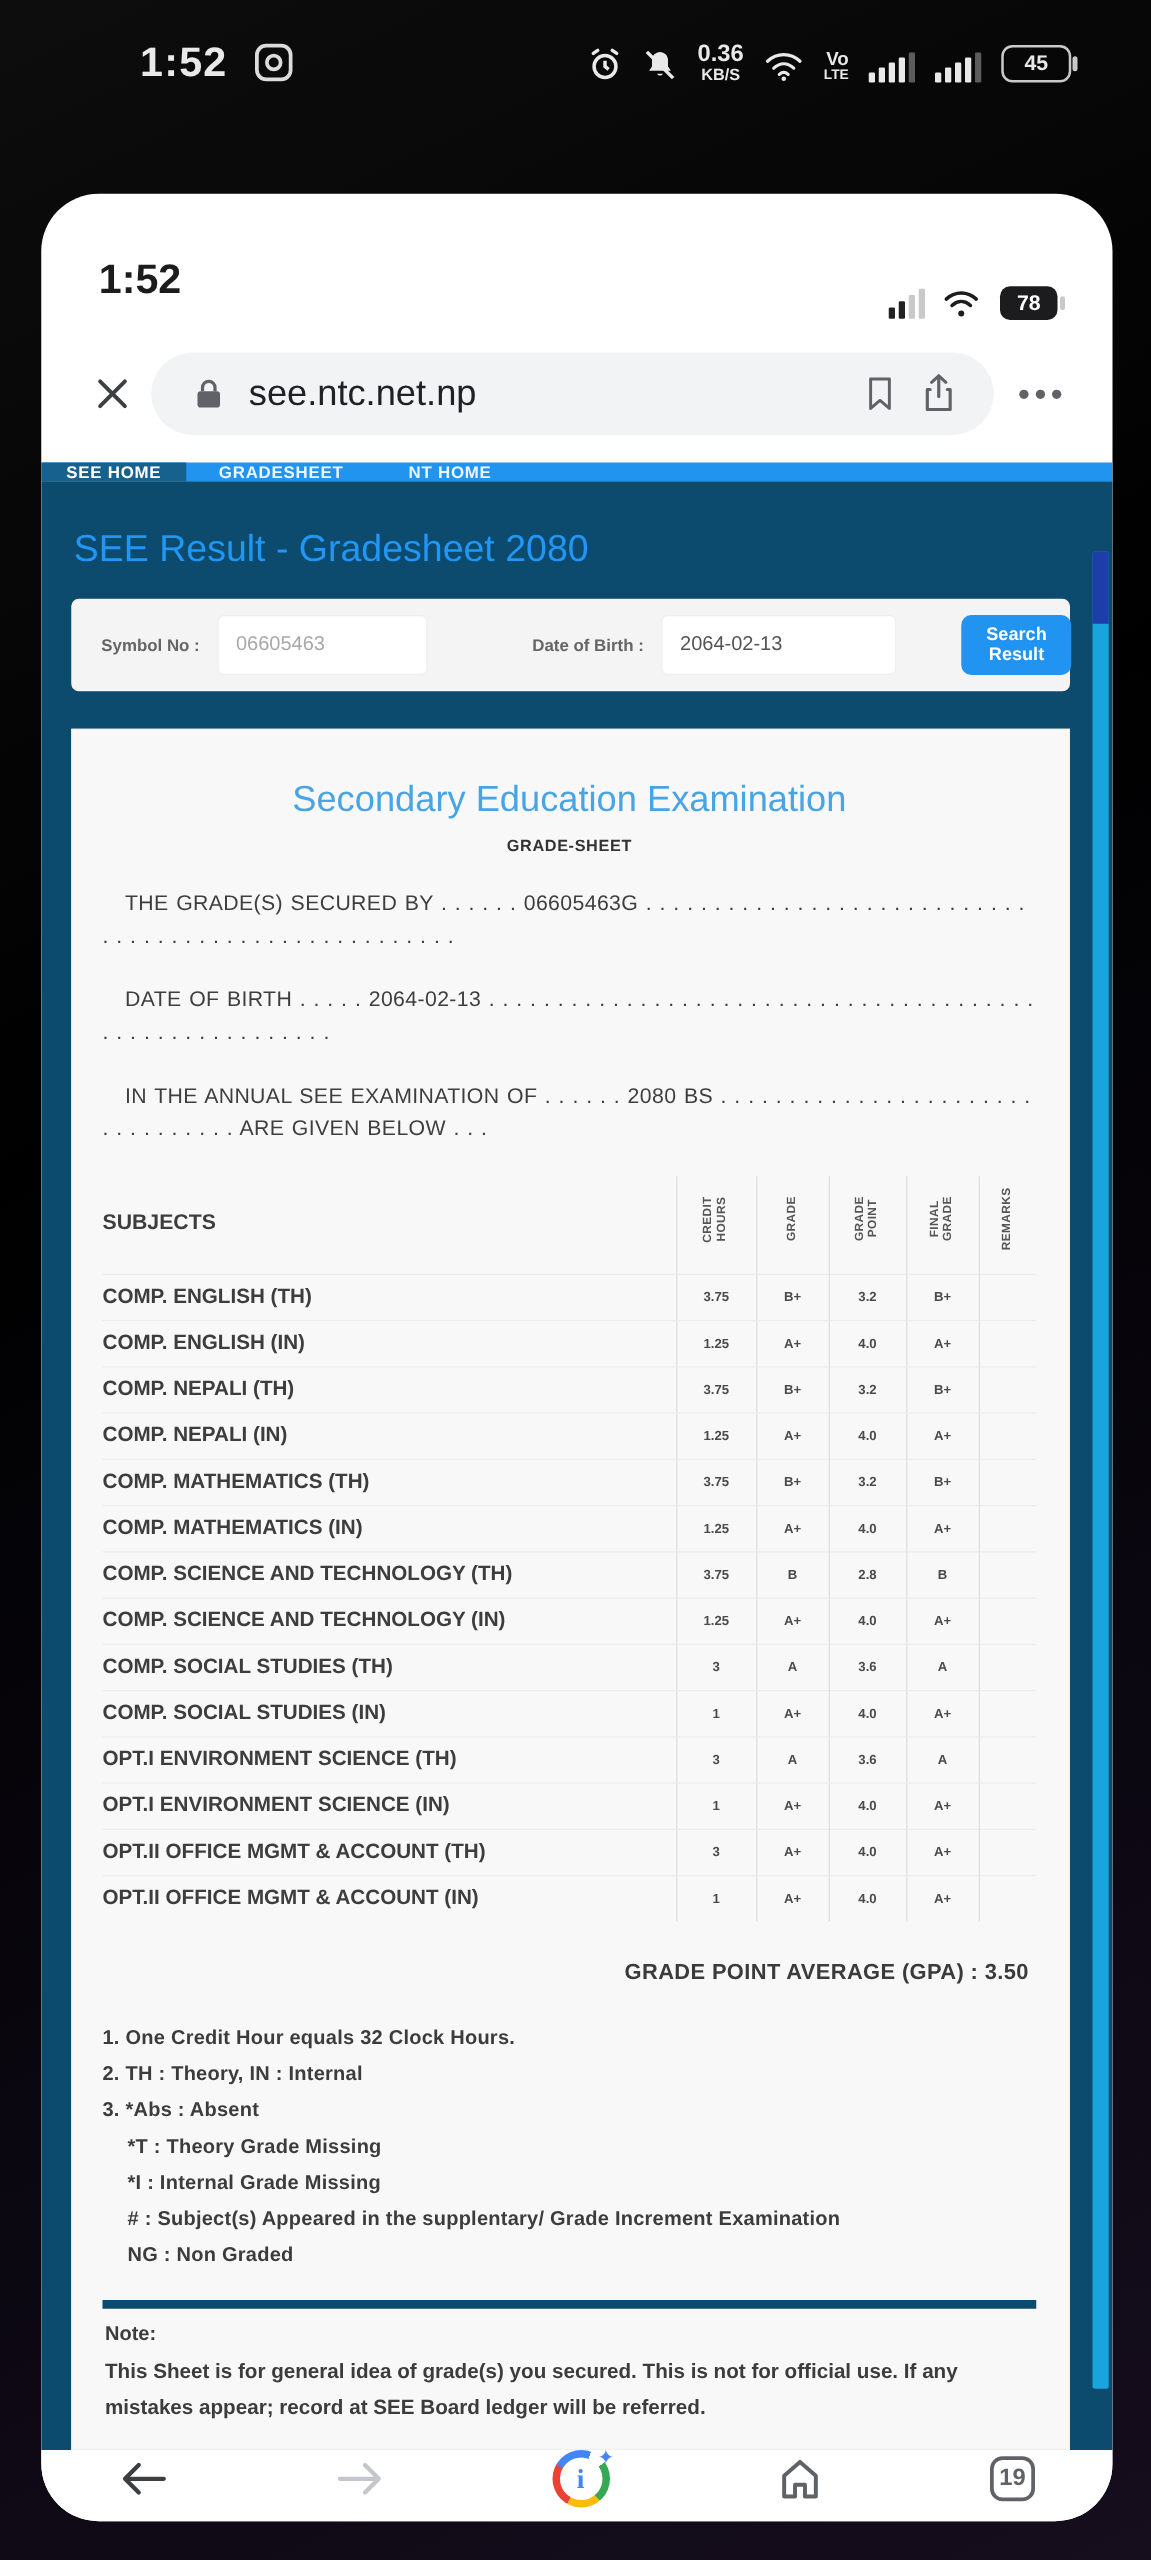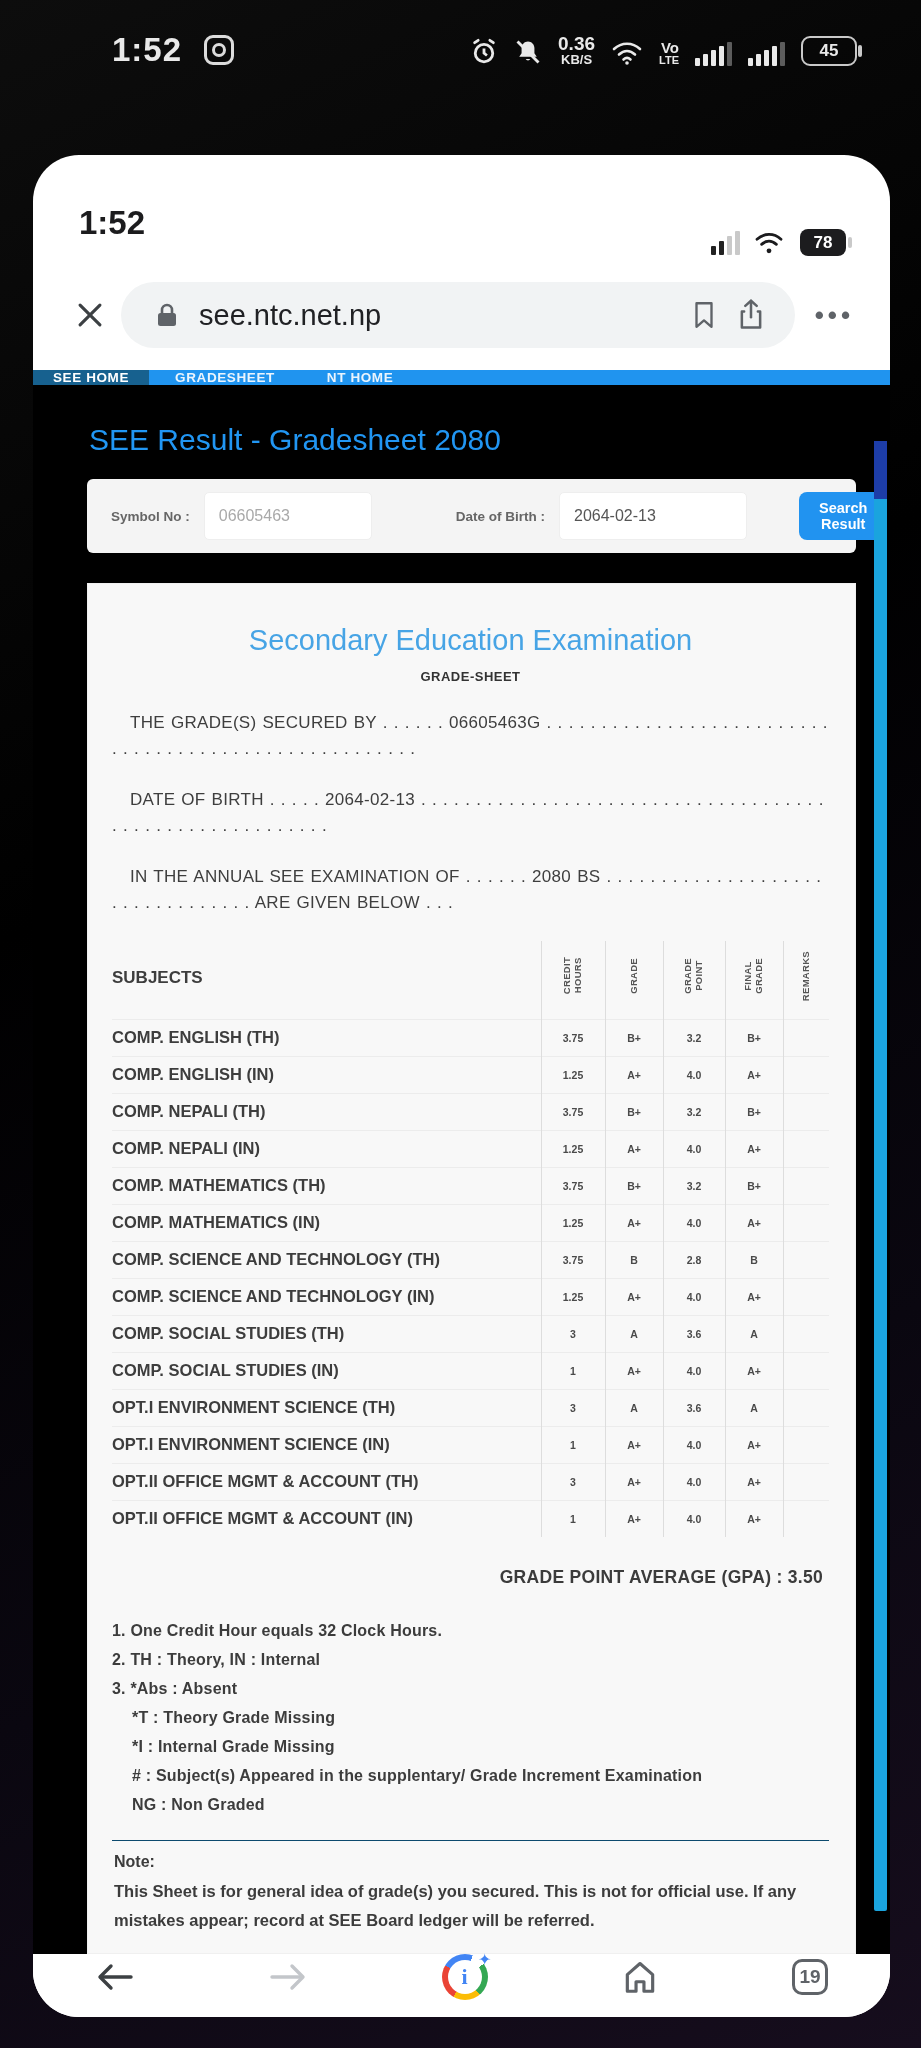--- a/index.html
+++ b/index.html
@@ -50,21 +50,21 @@
   .url-pill { flex:1; height:66px; background:#f1f3f4; border-radius:40px;
     display:flex; align-items:center; padding:0 30px 0 34px; gap:20px; }
   .url-text { font-size:29px; color:#202124; flex:1; }
   .menu-dots { font-size:26px; color:#5f6368; letter-spacing:4px; font-weight:700; padding-left:6px; }
   
   .site-nav { height:56px; background:#2094ef; display:flex; align-items:stretch; position:relative; }
   .site-tab { display:flex; align-items:center; padding:0 26px; color:#eaf4fd;
     font-size:13.5px; font-weight:700; letter-spacing:.6px; }
   .site-tab.active { background:#17618f; color:#fff; padding:0 20px; }
   
-  .page { flex:1; background:#000000; padding:26px 34px 0 54px; position:relative; }
+  .page { flex:1; background:#0c4a6e; padding:26px 34px 0 24px; position:relative; }
   .page-title { color:#2196f3; font-size:30px; font-weight:400; margin:12px 0 22px 2px; }
   .search-bar { background:#f4f4f4; border-radius:6px; height:74px; display:flex;
     align-items:center; padding:0 24px; gap:14px; }
   .fld-label { font-size:13.5px; font-weight:700; color:#666; white-space:nowrap; }
   .fld { background:#fff; border:1px solid #eee; border-radius:5px; height:48px;
     font-size:16px; padding:0 14px; font-family:"Liberation Sans",sans-serif; }
   .fld.sym { width:168px; color:#a9a9a9; margin-right:70px; }
   .fld.dob { width:188px; color:#555; margin-right:38px; }
   .search-btn { background:#2193f0; border:none; color:#fff; font-weight:700; font-size:14.5px;
     border-radius:8px; height:48px; padding:0 20px; font-family:"Liberation Sans",sans-serif; }
@@ -86,21 +86,21 @@
   .grades tbody td { height:37px; border-top:1px solid #ececec; }
   .grades td.subj { font-size:16.5px; font-weight:700; color:#3d3d3d; padding-right:6px; }
   .grades td.num { text-align:center; font-size:10.5px; font-weight:700; color:#4a4a4a; }
   .col-credit { width:64px; } .col-grade { width:58px; } .col-point { width:62px; }
   .col-final { width:58px; } .col-rem { width:46px; }
   .gpa-line { text-align:right; font-size:17.5px; font-weight:700; color:#3b3b3b;
     margin:30px 6px 0 0; letter-spacing:.3px; }
   .notes { margin-top:34px; }
   .note-item { font-size:16px; font-weight:700; color:#3c3c3c; margin-top:11px; letter-spacing:.2px; }
   .note-item.sub { margin-left:20px; }
-  .note-footer { border-top:1px solid #0c4a6e; margin-top:26px; padding:12px 2px 18px; }
+  .note-footer { border-top:7px solid #0c4a6e; margin-top:26px; padding:12px 2px 18px; }
   .note-label { font-size:16px; font-weight:700; color:#3c3c3c; }
   .note-text { font-size:16.5px; font-weight:700; color:#3c3c3c; line-height:1.75; margin-top:6px; }
   
   .scroll-track { position:absolute; top:286px; right:3px; width:13px; height:1470px;
     background:#1aa4de; border-radius:2px; }
   .scroll-thumb { position:absolute; top:0; left:0; right:0; height:58px; background:#1d3da8; }
   
   .bottom-nav { height:112px; background:#fff; display:flex; align-items:center;
     justify-content:space-between; padding:0 62px 26px; }
   .gicon { width:46px; height:46px; border-radius:50%; position:relative;

